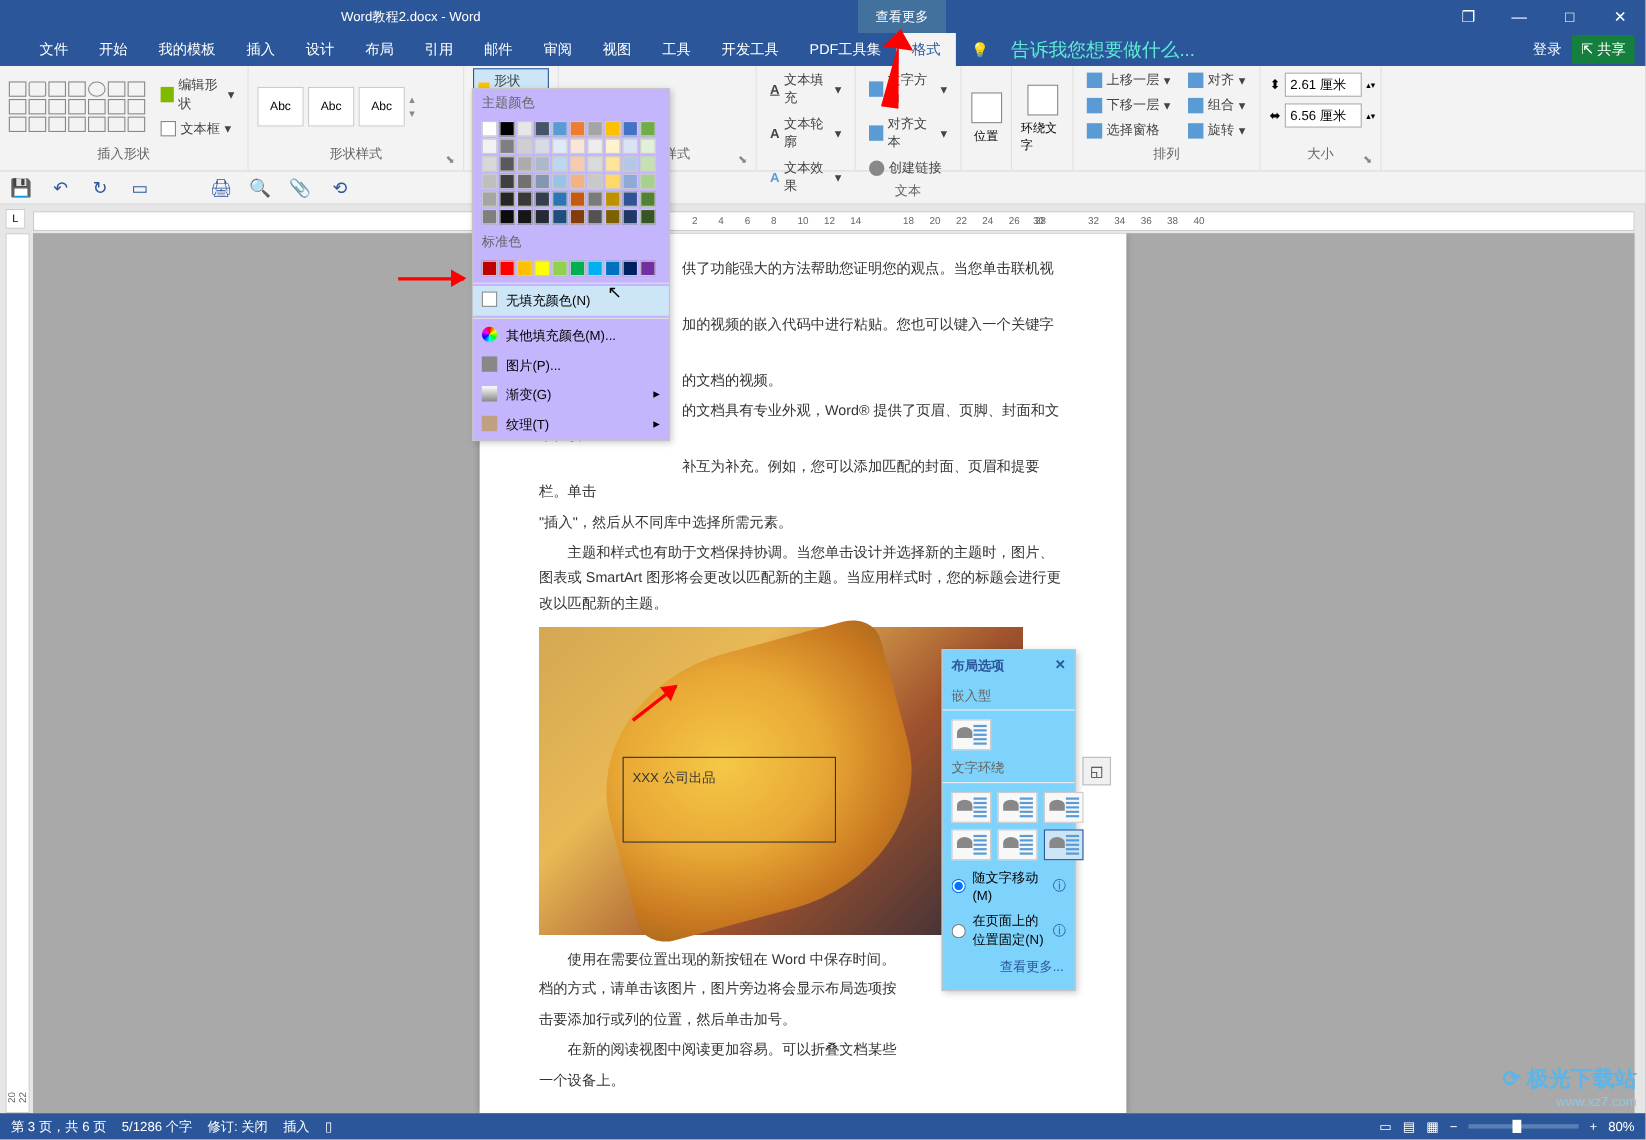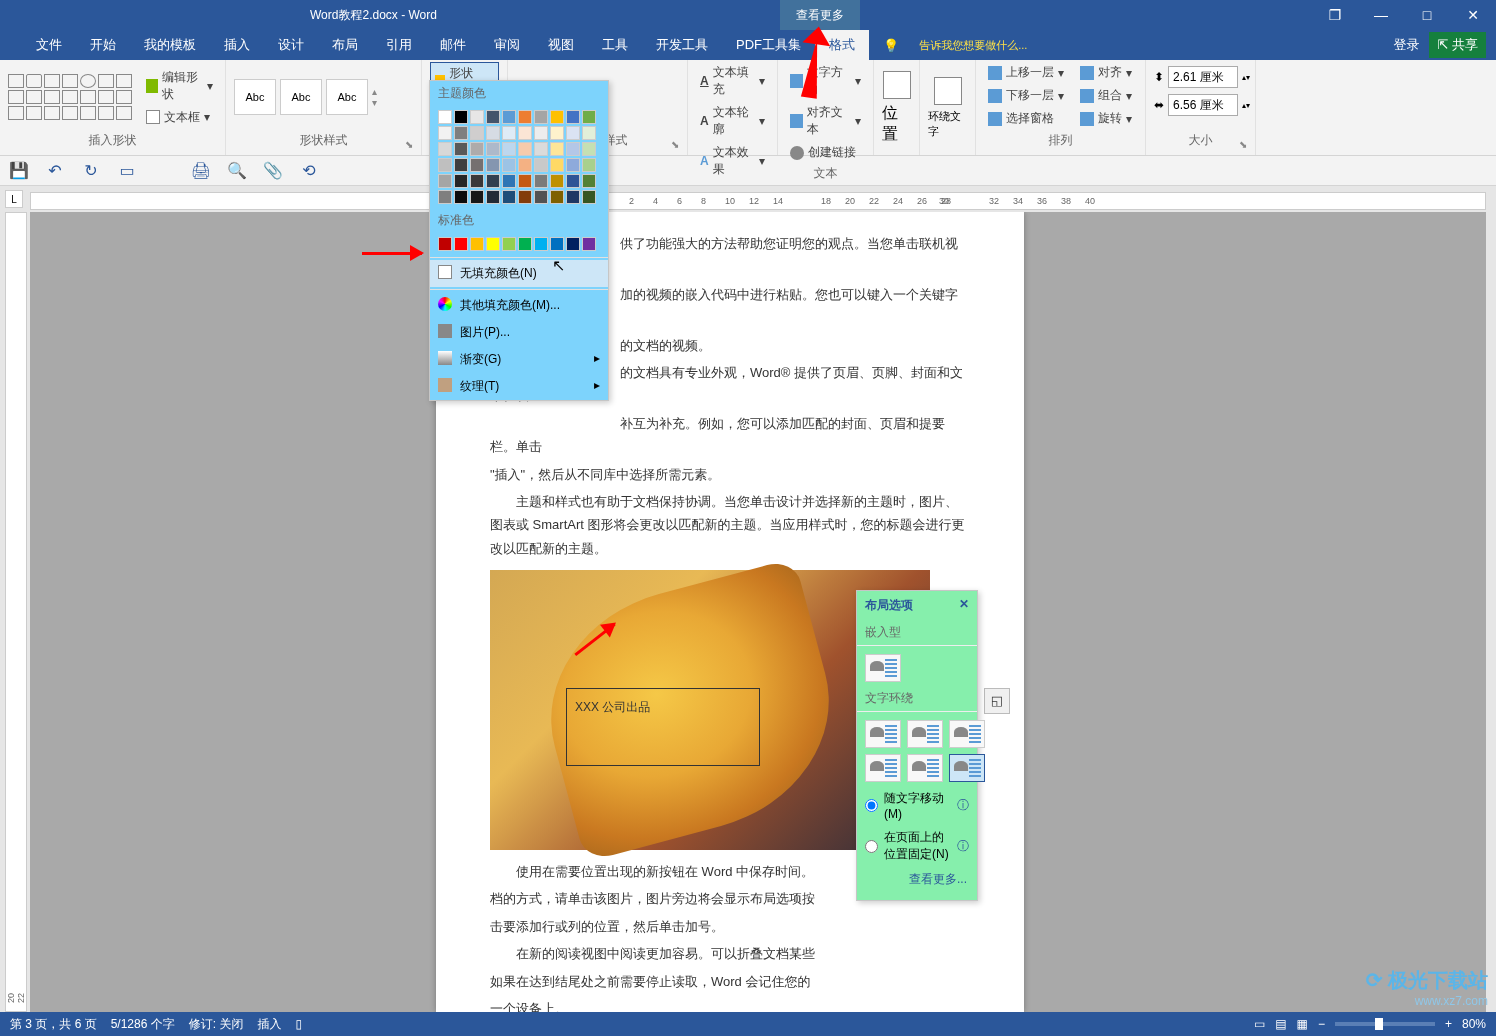--- a/index.html
+++ b/index.html
@@ -8,21 +8,21 @@
 .titlebar { height: 30px; background: #2b579a; display: flex; align-items: center; color: white; font-size: 12px; }
 .titlebar .doc-title { margin-left: 310px; }
 .titlebar .tool-tab { position: absolute; left: 780px; top: 0; background: #41719c; padding: 4px 16px; height: 30px; display: flex; align-items: center; }
 .titlebar .win-controls { position: absolute; right: 0; display: flex; gap: 0; }
 .titlebar .win-btn { width: 46px; height: 30px; display: flex; align-items: center; justify-content: center; font-size: 14px; }
 
 .menubar { height: 30px; background: #2b579a; display: flex; align-items: center; color: white; font-size: 13px; padding-left: 22px; }
 .menubar .tab { padding: 6px 14px; cursor: pointer; }
 .menubar .tab.active { background: #f3f3f3; color: #2b579a; }
 .menubar .right { position: absolute; right: 10px; display: flex; gap: 10px; align-items: center; }
-.menubar .tell-me { color: #fde047; font-size: 11px; margin-left: 20px; text-align: right; }
+.menubar .tell-me { color: #5eead4; font-size: 17px; margin-left: 20px; text-align: right; }
 
 .ribbon { height: 96px; background: #f3f3f3; border-bottom: 1px solid #d4d4d4; display: flex; font-size: 12px; }
 .ribbon-group { border-right: 1px solid #e1e1e1; padding: 4px 8px; display: flex; flex-direction: column; justify-content: space-between; position: relative; }
 .ribbon-group .label { text-align: center; color: #666; font-size: 12px; padding: 2px 0; }
 .ribbon-group .content { flex: 1; display: flex; align-items: center; gap: 4px; }
 .shape-gallery { display: grid; grid-template-columns: repeat(7, 16px); gap: 2px; }
 .shape-gallery .sh { width: 16px; height: 14px; border: 1px solid #888; }
 .style-thumb { width: 42px; height: 36px; border: 1px solid #ccc; display: flex; align-items: center; justify-content: center; background: white; font-size: 11px; }
 .ribbon-btn { display: flex; align-items: center; gap: 4px; padding: 2px 4px; font-size: 12px; color: #444; }
 .ribbon-btn .ico { width: 14px; height: 14px; background: #5b9bd5; }
@@ -42,31 +42,31 @@
 
 .doc-area { position: absolute; left: 30px; right: 10px; top: 212px; bottom: 24px; background: #a9a9a9; overflow: hidden; }
 .page { position: absolute; left: 406px; top: 0; width: 588px; height: 800px; background: white; box-shadow: 0 0 6px rgba(0,0,0,0.3); padding: 20px 54px; font-size: 13px; line-height: 1.8; color: #333; }
 .page p { text-indent: 2em; margin-bottom: 4px; }
 .page .img-wrap { margin: 10px 0; position: relative; }
 .page .img-ph { width: 440px; height: 280px; background: linear-gradient(135deg, #d4a853 0%, #e8b955 30%, #a0522d 60%, #2a2a3a 100%); position: relative; }
 .page .leaf { position: absolute; left: 60px; top: 20px; width: 280px; height: 240px; background: radial-gradient(ellipse at 40% 40%, #f5c847 0%, #e8a835 40%, #c97820 70%, #8b5a1a 100%); border-radius: 50% 10% 50% 10%; transform: rotate(-15deg); }
 .page .textbox { position: absolute; left: 76px; top: 118px; width: 194px; height: 78px; border: 1px solid #333; display: flex; align-items: flex-start; padding: 8px; font-size: 12px; }
 .page .anchor-icon { position: absolute; right: -40px; top: 118px; width: 26px; height: 26px; border: 1px solid #bbb; background: #f0f0f0; display: flex; align-items: center; justify-content: center; }
 
-.fill-dropdown { position: absolute; left: 429px; top: 80px; width: 180px; background: #7dd3fc; border: 1px solid #c6c6c6; box-shadow: 2px 2px 6px rgba(0,0,0,0.2); z-index: 100; font-size: 12px; }
+.fill-dropdown { position: absolute; left: 429px; top: 80px; width: 180px; background: #c4b5fd; border: 1px solid #c6c6c6; box-shadow: 2px 2px 6px rgba(0,0,0,0.2); z-index: 100; font-size: 12px; }
 .fill-dropdown .hdr { padding: 4px 8px; color: #666; font-size: 12px; }
 .fill-dropdown .color-grid { display: grid; grid-template-columns: repeat(10, 14px); gap: 2px; padding: 4px 8px; }
 .fill-dropdown .color-grid .c { width: 14px; height: 14px; border: 1px solid #ccc; }
 .fill-dropdown .menu-item { padding: 5px 10px 5px 30px; position: relative; }
 .fill-dropdown .menu-item.hover { background: #cde6f7; }
 .fill-dropdown .menu-item .mico { position: absolute; left: 8px; width: 14px; height: 14px; }
 .fill-dropdown .menu-item .arrow { position: absolute; right: 8px; }
 .fill-dropdown .sep { height: 1px; background: #e1e1e1; margin: 2px 0; }
 
-.layout-popup { position: absolute; left: 856px; top: 590px; width: 122px; background: #86efac; border: 1px solid #c6c6c6; box-shadow: 2px 2px 6px rgba(0,0,0,0.2); z-index: 90; font-size: 12px; padding-bottom: 8px; }
+.layout-popup { position: absolute; left: 856px; top: 590px; width: 122px; background: #7dd3fc; border: 1px solid #c6c6c6; box-shadow: 2px 2px 6px rgba(0,0,0,0.2); z-index: 90; font-size: 12px; padding-bottom: 8px; }
 .layout-popup .titlebar2 { display: flex; justify-content: space-between; padding: 6px 8px; color: #2b579a; font-weight: bold; }
 .layout-popup .section-label { padding: 4px 8px; color: #666; border-bottom: 1px solid #eee; margin-bottom: 4px; }
 .layout-popup .wrap-grid { display: grid; grid-template-columns: repeat(3, 36px); gap: 6px; padding: 4px 8px; }
 .layout-popup .wrap-opt { width: 36px; height: 28px; border: 1px solid #ccc; background: #f8f8f8; position: relative; }
 .layout-popup .wrap-opt.sel { background: #cde6f7; border-color: #2b579a; }
 .layout-popup .wrap-opt::before { content: ''; position: absolute; left: 4px; top: 6px; width: 14px; height: 10px; background: #888; border-radius: 50% 50% 0 0; }
 .layout-popup .wrap-opt::after { content: ''; position: absolute; right: 3px; top: 4px; width: 12px; height: 2px; background: #5b9bd5; box-shadow: 0 4px 0 #5b9bd5, 0 8px 0 #5b9bd5, 0 12px 0 #5b9bd5, 0 16px 0 #5b9bd5; }
 .layout-popup .radio-row { padding: 4px 8px; display: flex; align-items: center; gap: 6px; }
 .layout-popup .radio-row .info { margin-left: auto; color: #2b579a; }
 .layout-popup .more-link { text-align: right; padding: 4px 10px; color: #2b579a; }
@@ -209,21 +209,21 @@
           <span class="ico" style="background:#888;border-radius:50%"></span>
           <span>创建链接</span>
         </div>
     </div>
     <div class="label">文本</div>
   </div>
 
   <div class="ribbon-group" style="width:46px">
     <div class="content" style="flex-direction:column;justify-content:center">
       <div style="width:28px;height:28px;border:1px solid #888;background:#fff"></div>
-      <span style="font-size:16px">位置</span>
+      <span style="font-size:11px">位置</span>
     </div>
     <div></div>
   </div>
 
   <div class="ribbon-group" style="width:56px">
     <div class="content" style="flex-direction:column;justify-content:center">
       <div style="width:28px;height:28px;border:1px solid #888;background:#fff"></div>
       <span style="font-size:11px">环绕文字</span>
     </div>
     <div></div>
@@ -322,21 +322,20 @@
       </div>
       <div class="textbox">
           <span>XXX 公司出品</span>
         </div>
       <div class="anchor-icon">◱</div>
     </div>
     <p>使用在需要位置出现的新按钮在 Word 中保存时间。</p>
     <p style="text-indent:0">档的方式，请单击该图片，图片旁边将会显示布局选项按</p>
     <p style="text-indent:0">击要添加行或列的位置，然后单击加号。</p>
     <p>在新的阅读视图中阅读更加容易。可以折叠文档某些</p>
-    <p style="text-indent:0">如果在达到结尾处之前需要停止读取，Word 会记住您的</p>
     <p style="text-indent:0">一个设备上。</p>
 
   </div>
 </div>
 
 <div class="fill-dropdown">
   <div class="hdr">主题颜色</div>
   <div class="color-grid">
     <div class="c" style="background:#fff"></div>
       <div class="c" style="background:#000"></div>

